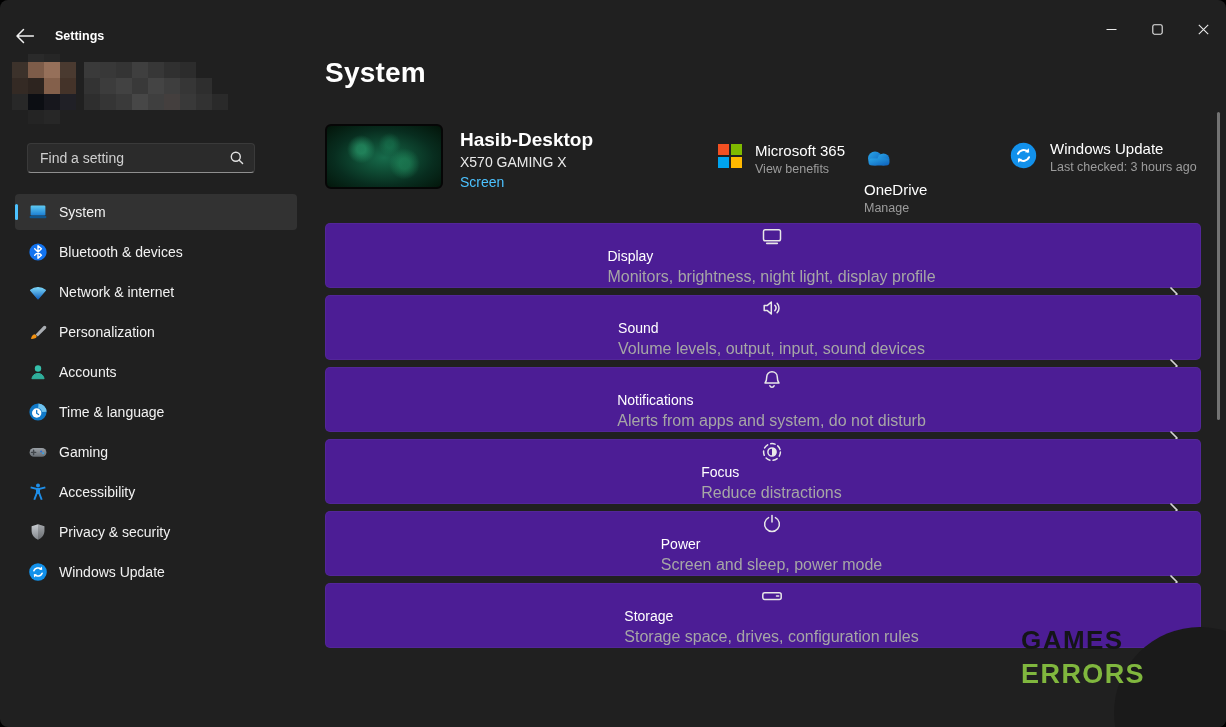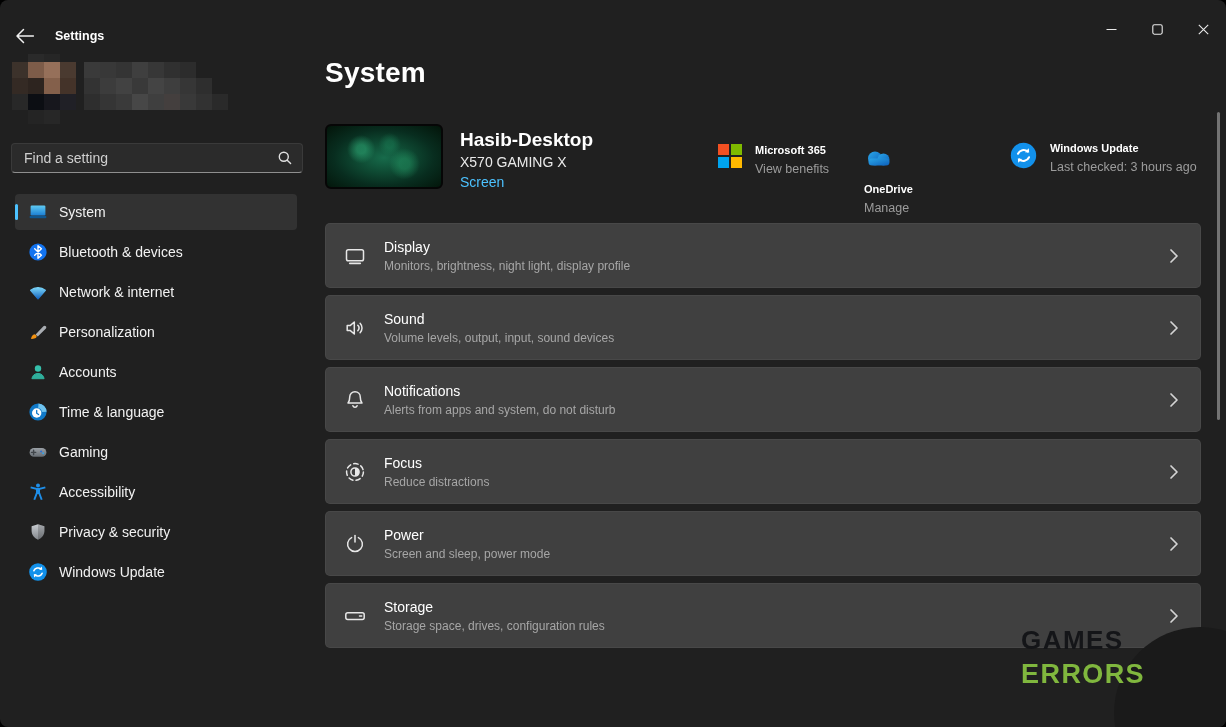--- a/index.html
+++ b/index.html
@@ -9,21 +9,21 @@
 
   
   .titlebar{position:absolute;left:0;top:0;width:100%;height:48px;margin-top:12px;}
   .back-btn{position:absolute;left:14px;top:12px;width:26px;height:24px;background:none;border:0;cursor:pointer;padding:0;}
   .tb-title{position:absolute;left:55px;top:17px;font-size:12.5px;font-weight:700;color:#fff;}
   .win-controls{position:absolute;right:0;top:0;display:flex;}
   .wc{width:46px;height:34px;display:flex;align-items:center;justify-content:center;}
 
   
   .mosaic{position:absolute;left:12px;top:54px;}
-  .searchbox{position:absolute;left:11px;top:143px;width:292px;height:30px;}
+  .searchbox{position:absolute;left:27px;top:143px;width:228px;height:30px;}
   .searchbox input{width:100%;height:100%;box-sizing:border-box;background:#2b2b2b;
     border:1px solid #3a3a3a;border-bottom:1.5px solid #8f8f8f;border-radius:4px;
     padding:0 32px 0 12px;font-size:14px;color:#fff;outline:none;
     font-family:"Liberation Sans",sans-serif;}
   .searchbox input::placeholder{color:#cfcfcf;opacity:1;}
   .search-ic{position:absolute;right:10px;top:7px;}
 
   .nav{position:absolute;left:15px;top:194px;width:282px;}
   .nav-item{position:relative;height:36px;margin-bottom:4px;border-radius:4px;
     display:flex;align-items:center;padding-left:13px;cursor:pointer;}
@@ -40,35 +40,35 @@
       radial-gradient(circle at 30% 38%, rgba(46,170,118,.55) 0 5%, rgba(46,170,118,0) 16%),
       radial-gradient(circle at 68% 62%, rgba(36,150,100,.5) 0 6%, rgba(36,150,100,0) 18%),
       radial-gradient(circle at 55% 30%, rgba(30,140,95,.4) 0 5%, rgba(30,140,95,0) 15%),
       radial-gradient(ellipse at 50% 52%, #176b4b 0%, #0f4d35 30%, #082d1f 62%, #031409 100%);}
   .device-name{position:absolute;left:460px;top:129px;font-size:19px;font-weight:700;}
   .device-model{position:absolute;left:460px;top:154px;font-size:14px;color:#eaeaea;}
   .device-rename{position:absolute;left:460px;top:174px;font-size:14px;color:#4cc2ff;cursor:pointer;}
 
   .widget{position:absolute;display:flex;gap:13px;cursor:pointer;}
   .widget .w-ic{margin-top:2px;}
-  .w-title{font-size:11px;font-weight:700;line-height:17px;}
+  .w-title{font-size:15px;font-weight:400;line-height:17px;}
   .w-sub{font-size:12.5px;color:#9c9c9c;margin-top:3px;white-space:nowrap;}
   .widget.ms365{left:718px;top:142px;}
   .widget.onedrive{left:864px;top:142px;flex-direction:column;}
   .widget.wupdate{left:1010px;top:140px;}
 
   
   .rows{position:absolute;left:325px;top:223px;width:876px;}
-  .row{position:relative;height:65px;margin-bottom:7px;background:#404040;border-radius:5px;
+  .row{position:relative;height:65px;margin-bottom:7px;background:#4c1d95;border-radius:5px;
     border:1px solid rgba(255,255,255,.045);box-sizing:border-box;
-    display:flex;align-items:center;cursor:pointer;}
+    display:flex;align-items:center;cursor:pointer;flex-direction:column;}
   .row-ic{width:24px;height:24px;flex:0 0 24px;margin-left:17px;}
   .row-text{margin-left:17px;}
   .row-title{font-size:14px;color:#fff;line-height:17px;}
-  .row-sub{font-size:12px;color:#a6a6a6;margin-top:3px;}
+  .row-sub{font-size:16px;color:#a6a6a6;margin-top:3px;}
   .chev{margin-left:auto;margin-right:21px;}
 
   
   .wm{position:absolute;right:81px;top:627px;z-index:5;line-height:1;
     font-weight:700;letter-spacing:1.4px;}
   .wm-l1{font-size:26px;color:#141518;}
   .wm-l2{font-size:27px;color:#80b73e;margin-top:8px;}
   .corner-circle{position:absolute;right:-60px;bottom:-72px;width:172px;height:172px;
     border-radius:50%;background:#1a1a1a;z-index:4;}
   .scrollbar{position:absolute;right:6px;top:112px;width:3px;height:308px;background:#8f8f8f;

